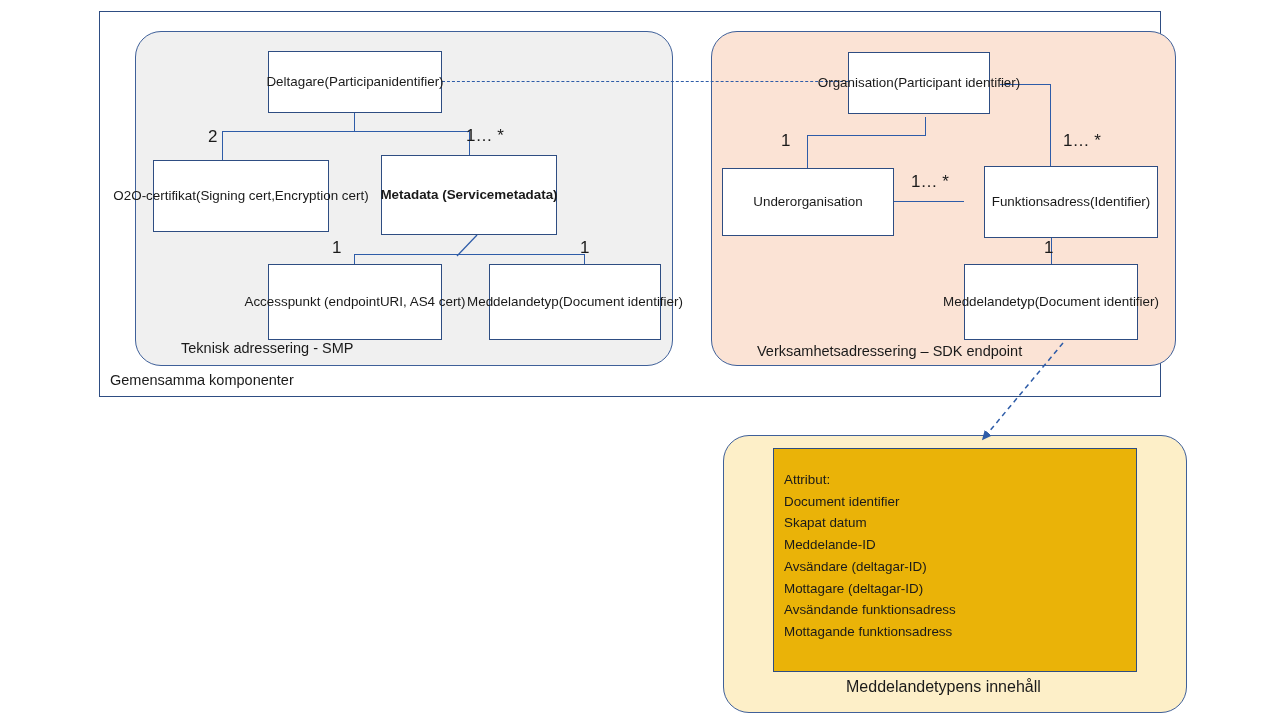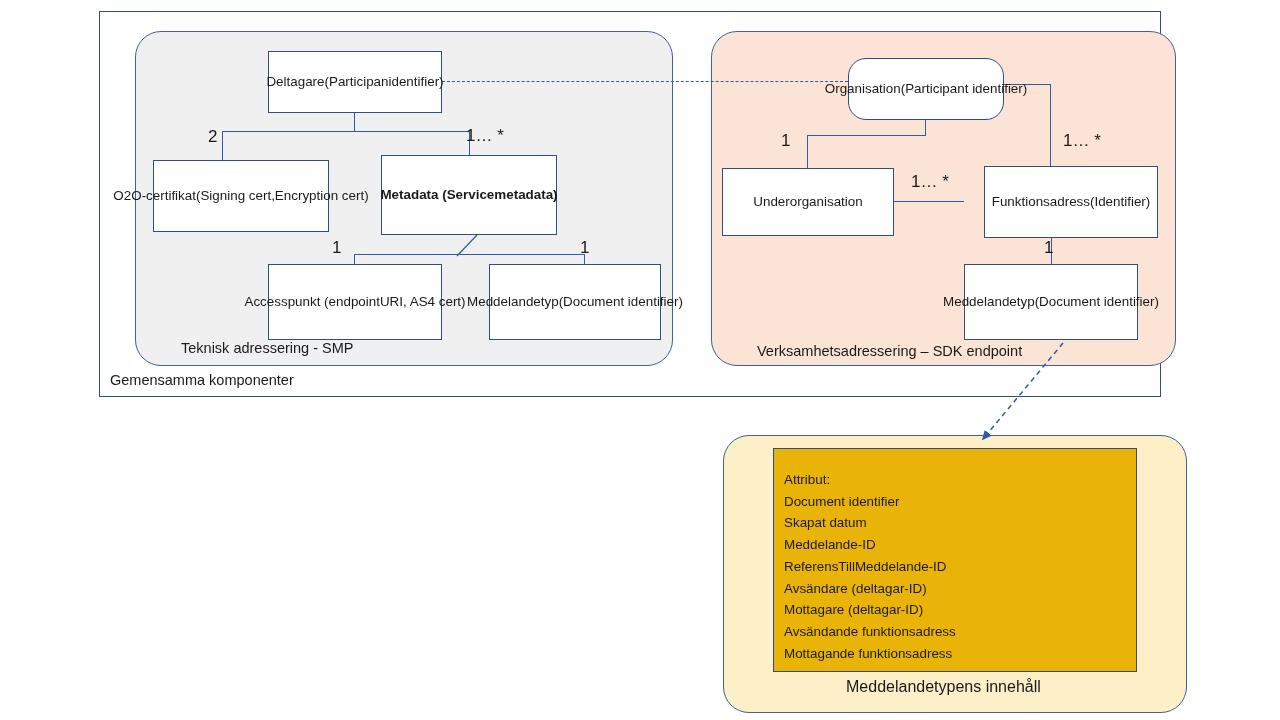--- a/index.html
+++ b/index.html
@@ -65,21 +65,21 @@
   .node .ln{display:block;white-space:nowrap;}
 
   
   .n-deltagare   {left:268px;top:51px;width:174px;height:62px;}
   .n-o2o         {left:153px;top:160px;width:176px;height:72px;}
   .n-metadata    {left:381px;top:155px;width:176px;height:80px;font-weight:bold;}
   .n-accesspunkt {left:268px;top:264px;width:174px;height:76px;}
   .n-meddel-l    {left:489px;top:264px;width:172px;height:76px;}
 
   
-  .n-organisation{left:848px;top:58px;width:156px;height:62px;border-radius:18px;}
+  .n-organisation{left:848px;top:52px;width:142px;height:62px;}
   .n-under       {left:722px;top:168px;width:172px;height:68px;}
   .n-funktion    {left:964px;top:166px;width:174px;height:72px;margin-left:20px;}
   .n-meddel-r    {left:964px;top:264px;width:174px;height:76px;}
 
   
   .node.loose{line-height:1.9;}
 
   
   .conn{position:absolute;background:#2E5CA8;z-index:2;}
   .h{height:1.3px;}
@@ -239,21 +239,20 @@
     </defs>
     <line x1="103" y1="5" x2="23" y2="101" stroke="#2E5CA8" stroke-width="1.5" stroke-dasharray="5,4" marker-end="url(#arrowhead)"></line>
   </svg>
 
   <div class="card-yellow"></div>
   <div class="card-inner">
     <div class="attr">Attribut:</div>
     <div class="attr">Document  identifier</div>
     <div class="attr">Skapat datum</div>
     <div class="attr">Meddelande-ID</div>
-    <div class="attr">ReferensTillMeddelande-ID</div>
     <div class="attr">Avsändare (deltagar-ID)</div>
     <div class="attr">Mottagare (deltagar-ID)</div>
     <div class="attr">Avsändande funktionsadress</div>
     <div class="attr">Mottagande funktionsadress</div>
   </div>
   <div class="card-caption">Meddelandetypens innehåll</div>
 
 </div>
 
 </body></html>

